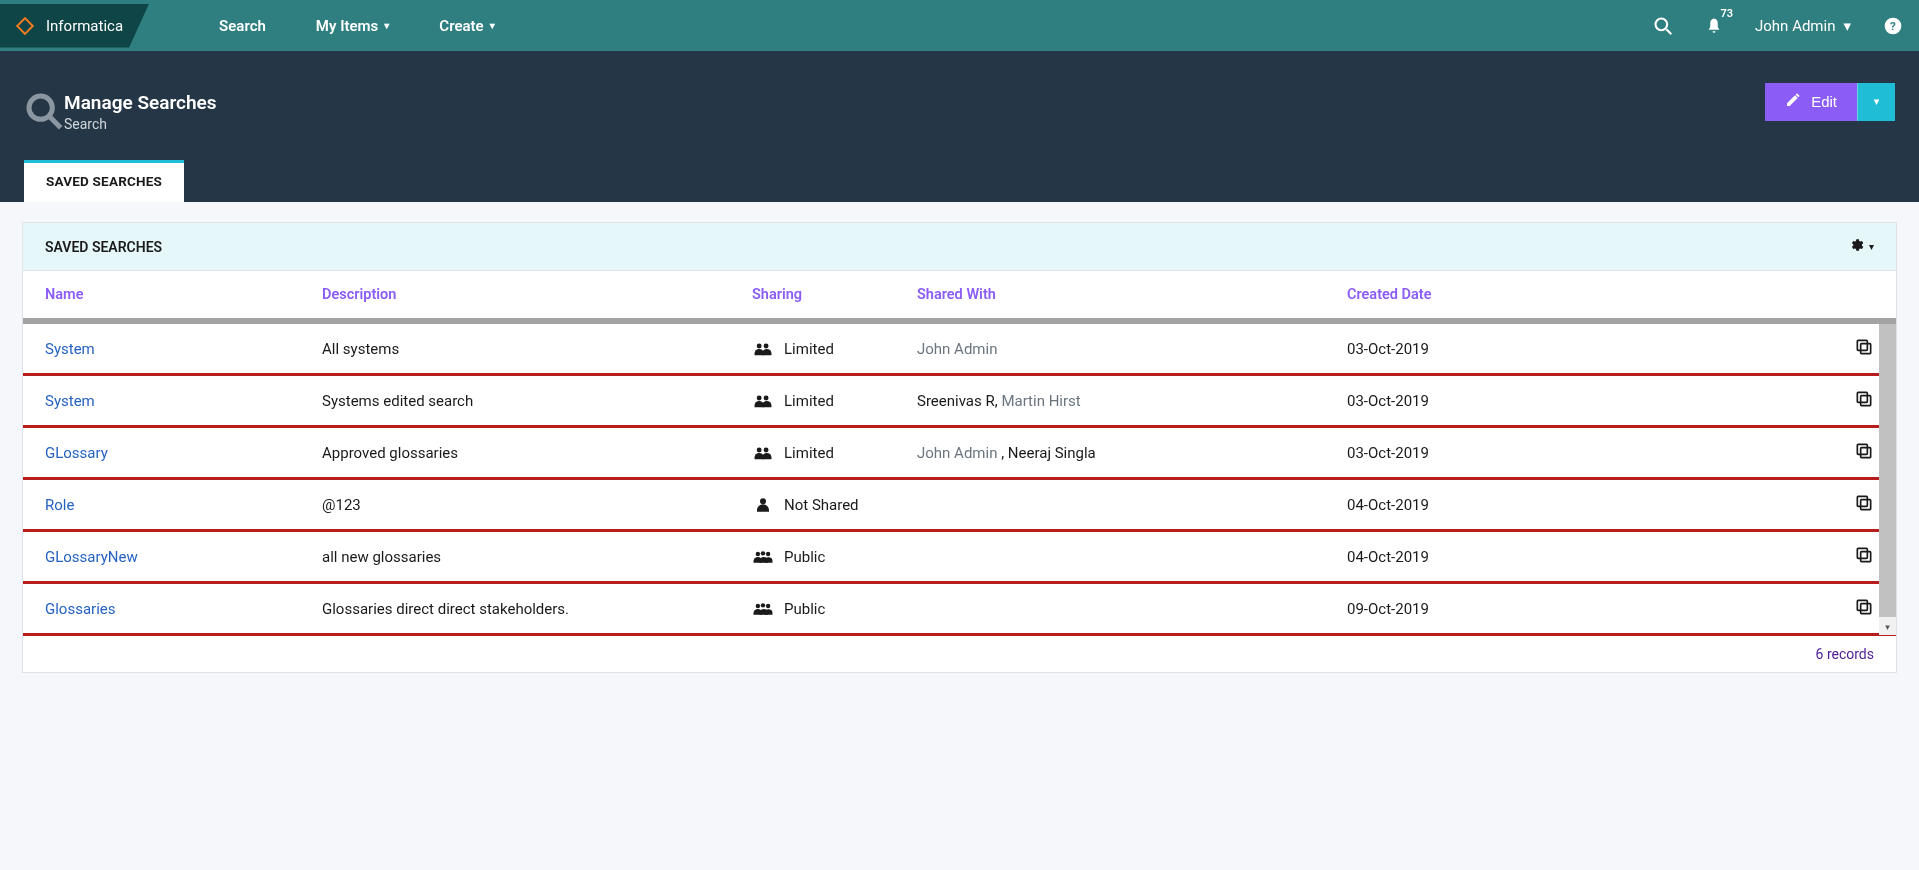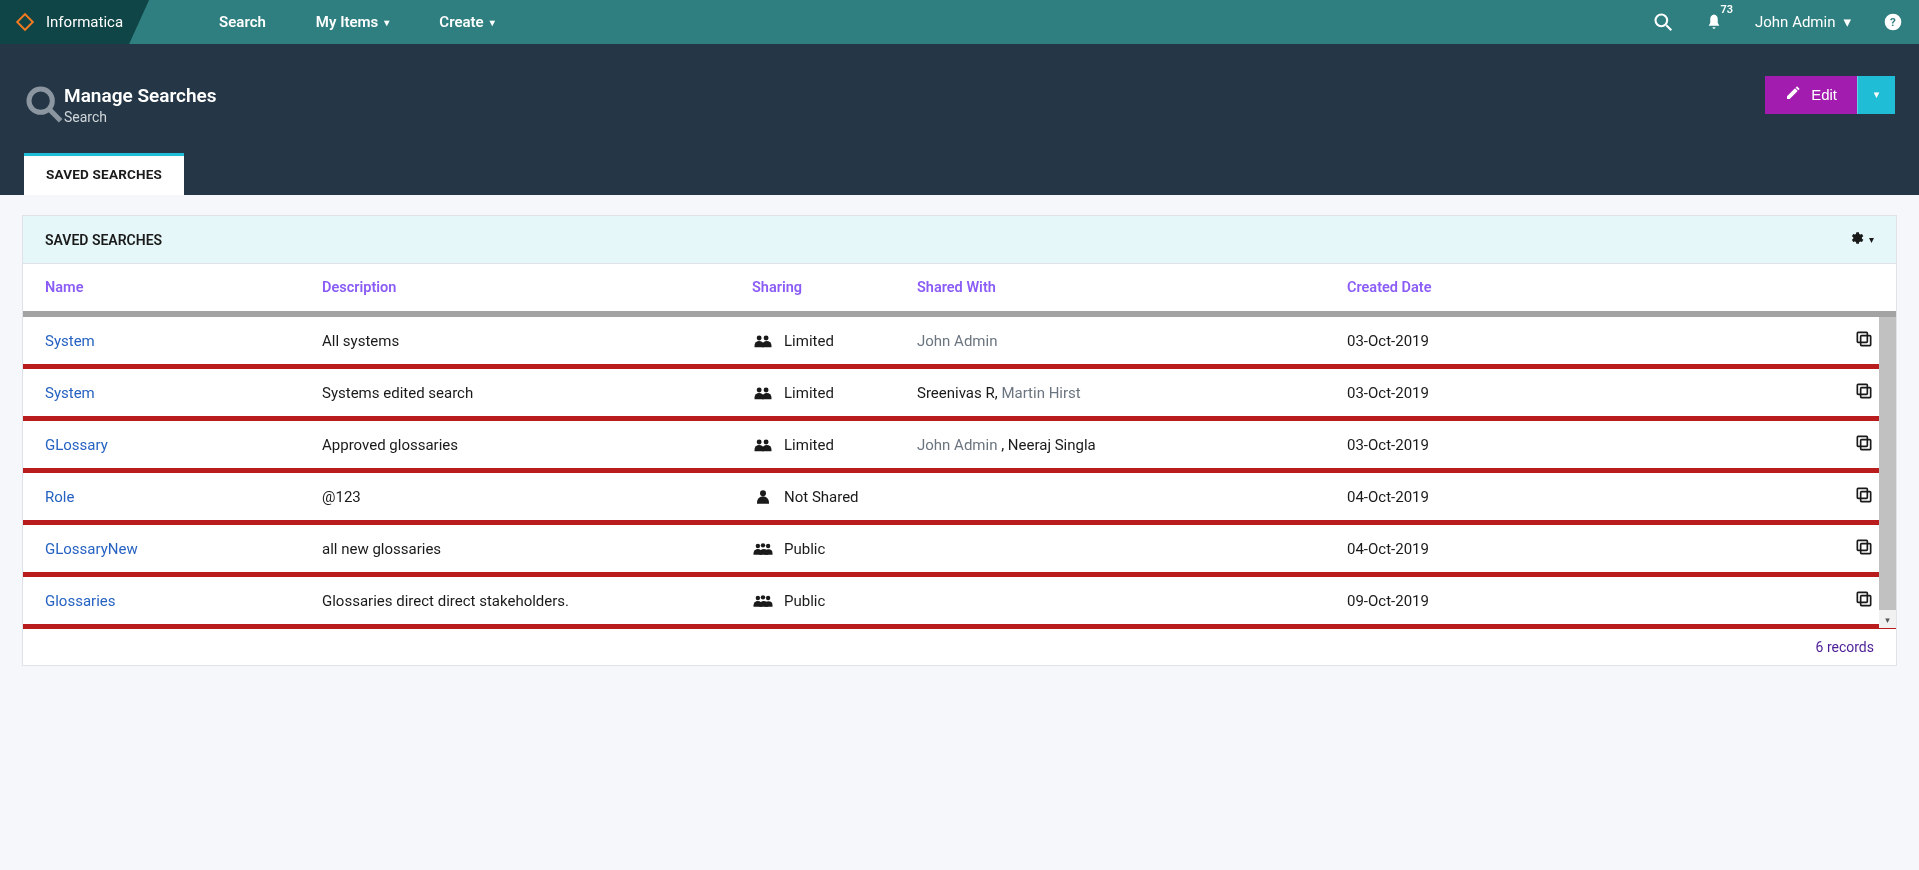--- a/index.html
+++ b/index.html
@@ -8,21 +8,21 @@
   background: #f5f7fa;
   color: #1a1a1a;
   font-size: 14px;
   width: 1919px;
   height: 870px;
   overflow: hidden;
 }
 
 
 .top-nav {
-  height: 44px;
+  height: 51px;
   background: #2f7f81;
   display: flex;
   align-items: center;
   color: #fff;
   position: relative;
 }
 .brand-area {
   background: #0f4546;
   height: 44px;
   display: flex;
@@ -123,21 +123,21 @@
 .page-subtitle {
   font-size: 14px;
   font-weight: 400;
   color: #d0d6da;
   margin-top: 2px;
 }
 .edit-btn-group {
   display: flex;
 }
 .edit-btn {
-  background: #a21caf;
+  background: #8b5cf6;
   color: #fff;
   height: 38px;
   padding: 0 20px;
   border: none;
   font-size: 15px;
   font-weight: 500;
   display: flex;
   align-items: center;
   gap: 10px;
   cursor: pointer;
@@ -223,21 +223,21 @@
 .col-created { flex: 0 0 160px; }
 .col-copy { flex: 1 1 auto; text-align: right; }
 
 .table-body {
   position: relative;
 }
 .table-row {
   display: flex;
   align-items: center;
   padding: 8px 22px;
-  border-bottom: 5px solid #b91c1c;
+  border-bottom: 3px solid #b91c1c;
   font-size: 15px;
   min-height: 52px;
 }
 .cell-name a {
   color: #2662c1;
   text-decoration: none;
   cursor: pointer;
 }
 .cell-sharing {
   display: flex;

